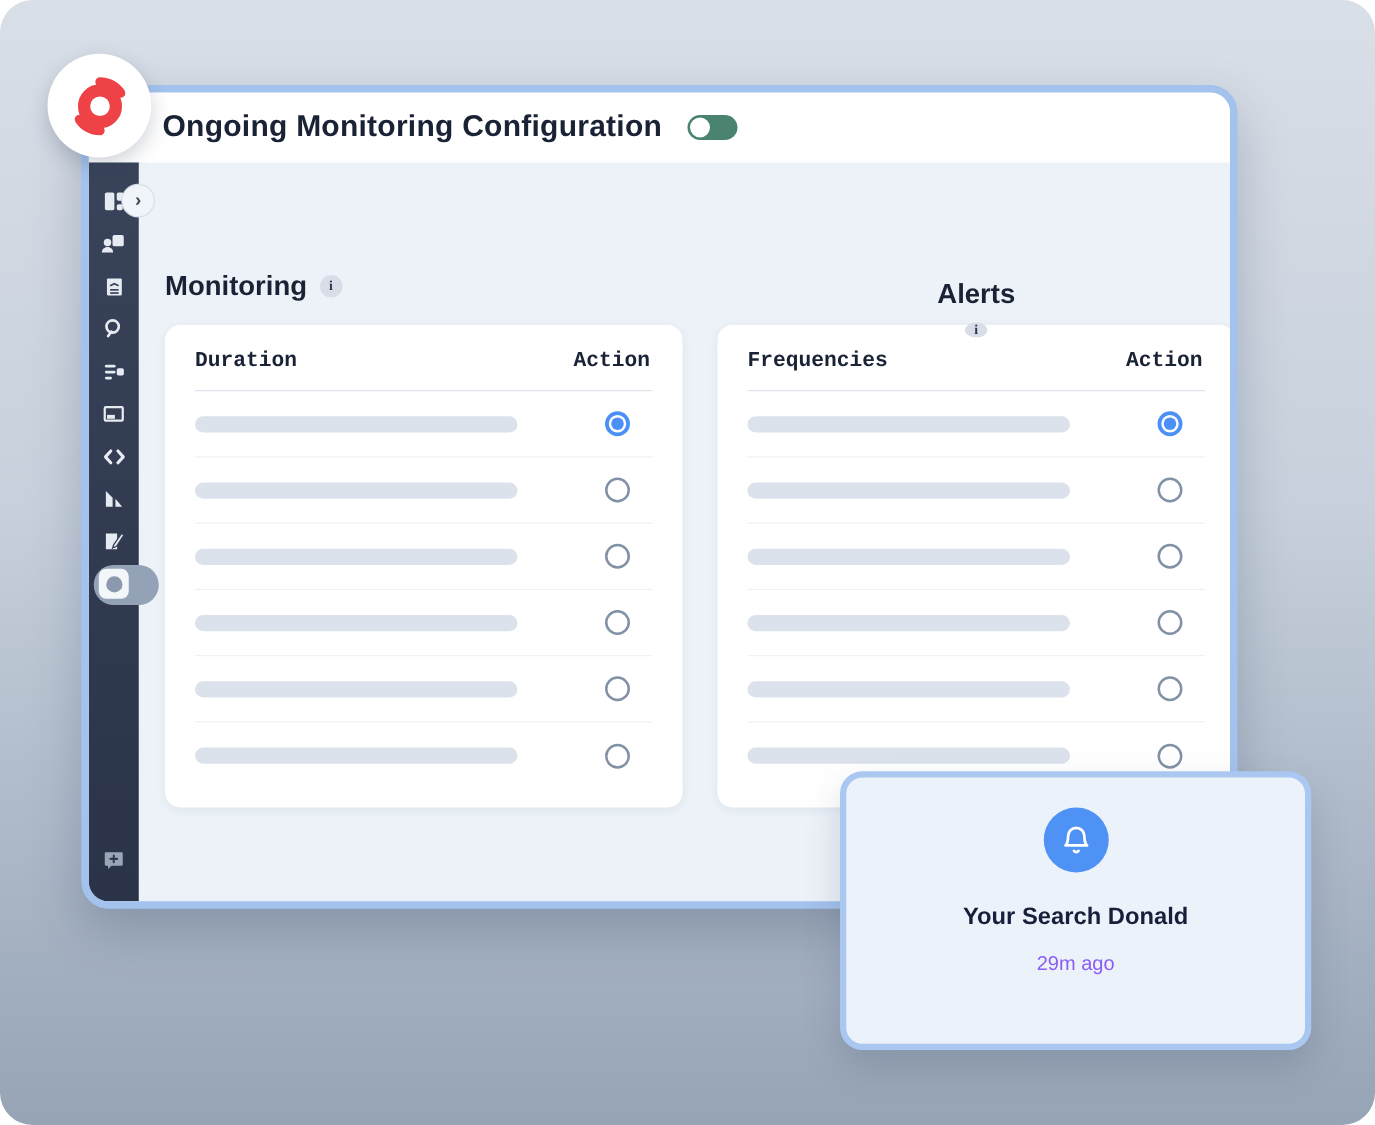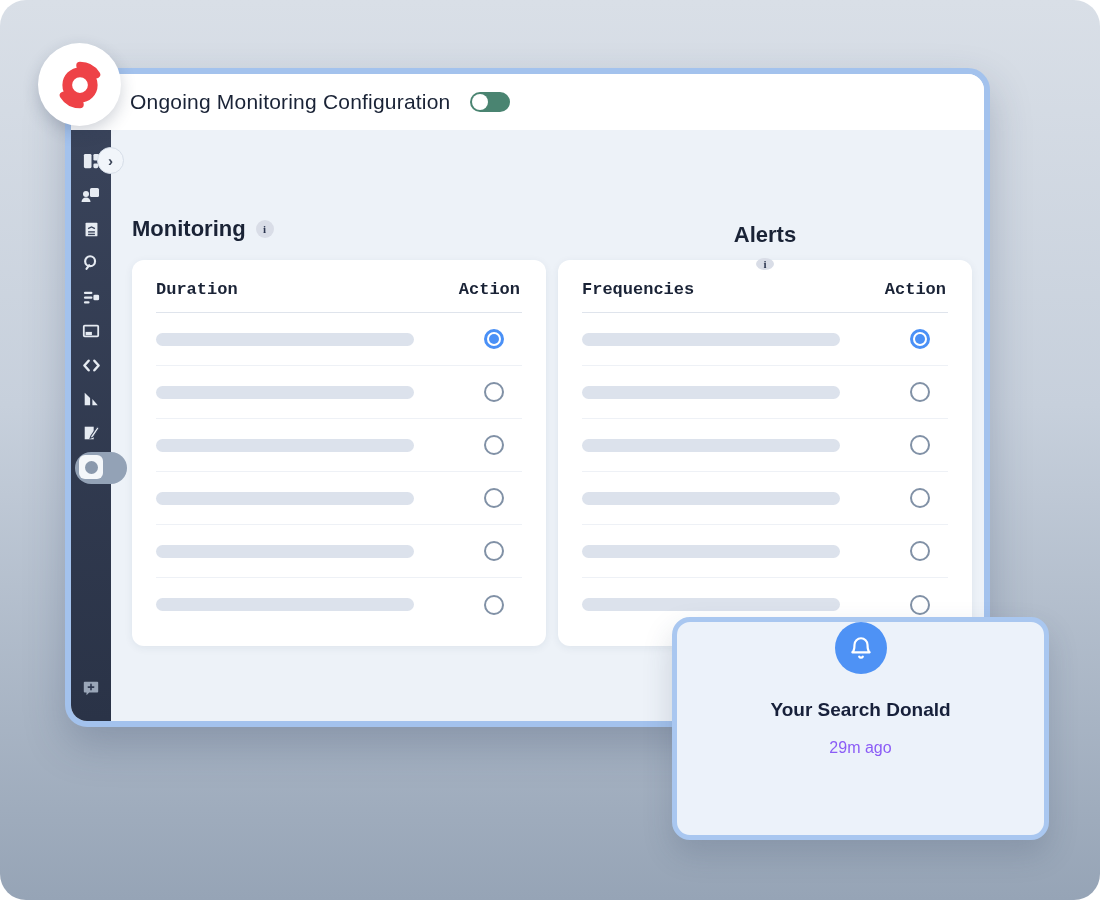--- a/index.html
+++ b/index.html
@@ -5,42 +5,42 @@
   * { margin:0; padding:0; box-sizing:border-box; }
   body { background:#ffffff; font-family:"Liberation Sans", sans-serif; width:1100px; height:900px; overflow:hidden; }
   .scene { position:relative; width:1100px; height:900px; border-radius:26px; overflow:hidden;
            background:linear-gradient(180deg,#d9dfe7 0%,#c7d0dc 45%,#96a4b6 100%); }
 
   
   .window { position:absolute; left:65px; top:68px; width:925px; height:659px;
             border:6px solid #a3c2ed; border-radius:22px; background:#edf2f8; overflow:hidden;
             box-shadow:0 18px 40px rgba(42,60,90,.25); }
   .win-header { height:56px; background:#ffffff; display:flex; align-items:center; padding-left:59px; }
-  .win-title { font-size:21px; font-weight:normal; color:#1a2336; letter-spacing:.2px; }
+  .win-title { font-size:24px; font-weight:bold; color:#1a2336; letter-spacing:.2px; }
   .toggle { width:40px; height:20px; border-radius:10px; background:#4a8471; margin-left:20px; position:relative; cursor:pointer; }
   .toggle .knob { position:absolute; left:2px; top:2px; width:16px; height:16px; border-radius:50%; background:#ffffff; }
 
   .win-body { display:flex; height:calc(100% - 56px); }
 
   
   .sidebar { width:40px; flex:0 0 40px; background:linear-gradient(180deg,#39435a 0%,#2a3347 100%);
              display:flex; flex-direction:column; align-items:center; padding:14px 0 16px; position:relative; z-index:2; }
   .side-item { width:40px; height:34px; display:flex; align-items:center; justify-content:center; position:relative; cursor:pointer; }
   .side-item svg { display:block; }
   .side-item.active .pill { position:absolute; left:4px; top:2px; width:52px; height:32px; border-radius:16px; background:#93a2b6; }
   .side-item.active .tile { position:relative; width:24px; height:24px; border-radius:6px; background:#f4f7fa; display:flex; align-items:center; justify-content:center; }
   .side-item.active .dot { width:13px; height:13px; border-radius:50%; background:#8a99ad; }
   .side-spacer { flex:1; }
 
   .chevron-btn { position:absolute; left:97px; top:147px; width:27px; height:27px; border-radius:50%;
                  background:#f1f5fa; border:1px solid #d6dee8; z-index:5; cursor:pointer;
                  display:flex; align-items:center; justify-content:center; color:#3c4658; font-size:15px; font-weight:bold; }
 
   
-  .content { flex:1; padding:84px 23px 0 21px; display:flex; gap:12px;justify-content:space-between; }
+  .content { flex:1; padding:84px 23px 0 21px; display:flex; gap:28px;justify-content:space-between; }
   .col { width:414px; }
   .col-head { display:flex; align-items:center; gap:10px; height:30px; margin-bottom:16px; }
   .col.alerts .col-head { transform:translateY(8px);flex-direction:column; }
   .col-title { font-size:22px; font-weight:bold; color:#1a2336; }
   .info-badge { width:18px; height:18px; border-radius:50%; background:#d9dde7; color:#2c3650;
                 font-size:11px; font-weight:bold; display:flex; align-items:center; justify-content:center; font-family:"Liberation Serif", serif; }
 
   .card { background:#ffffff; border-radius:12px; box-shadow:0 2px 8px rgba(30,50,90,.07);
           padding:20px 24px 24px; height:386px;font-family:Liberation Mono, monospace; }
   .card-cols { display:flex; justify-content:space-between; align-items:center; padding-right:2px; }
@@ -55,21 +55,21 @@
   .radio.sel::after { content:""; width:10px; height:10px; border-radius:50%; background:#4a90f6; }
 
   
   .logo { position:absolute; left:38px; top:43px; width:83px; height:83px; border-radius:50%;
           background:#ffffff; box-shadow:0 6px 16px rgba(40,55,80,.22); z-index:6;
           display:flex; align-items:center; justify-content:center; }
 
   
   .toast { position:absolute; left:672px; top:617px; width:377px; height:223px; z-index:7;
            background:#ecf2fa; border:5px solid #a9c7f0; border-radius:18px;
-           display:flex; flex-direction:column; align-items:center; 
+           display:flex; flex-direction:column; align-items:center; padding-top:24px;
            box-shadow:0 14px 30px rgba(42,60,90,.18); }
   .bell-circle { width:52px; height:52px; border-radius:50%; background:#4e92f5;
                  display:flex; align-items:center; justify-content:center; }
   .toast-msg { margin-top:22px; text-align:center; font-size:19px; font-weight:bold; color:#17203a; line-height:28px; }
   .toast-time { margin-top:15px; font-size:16px; color:#8b5cf6; }
 </style>
 </head>
 <body>
 
 <div class="scene">

